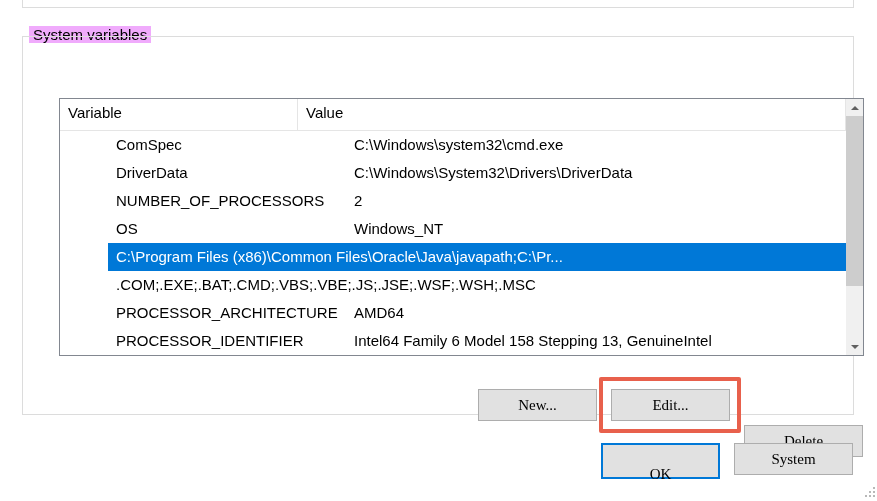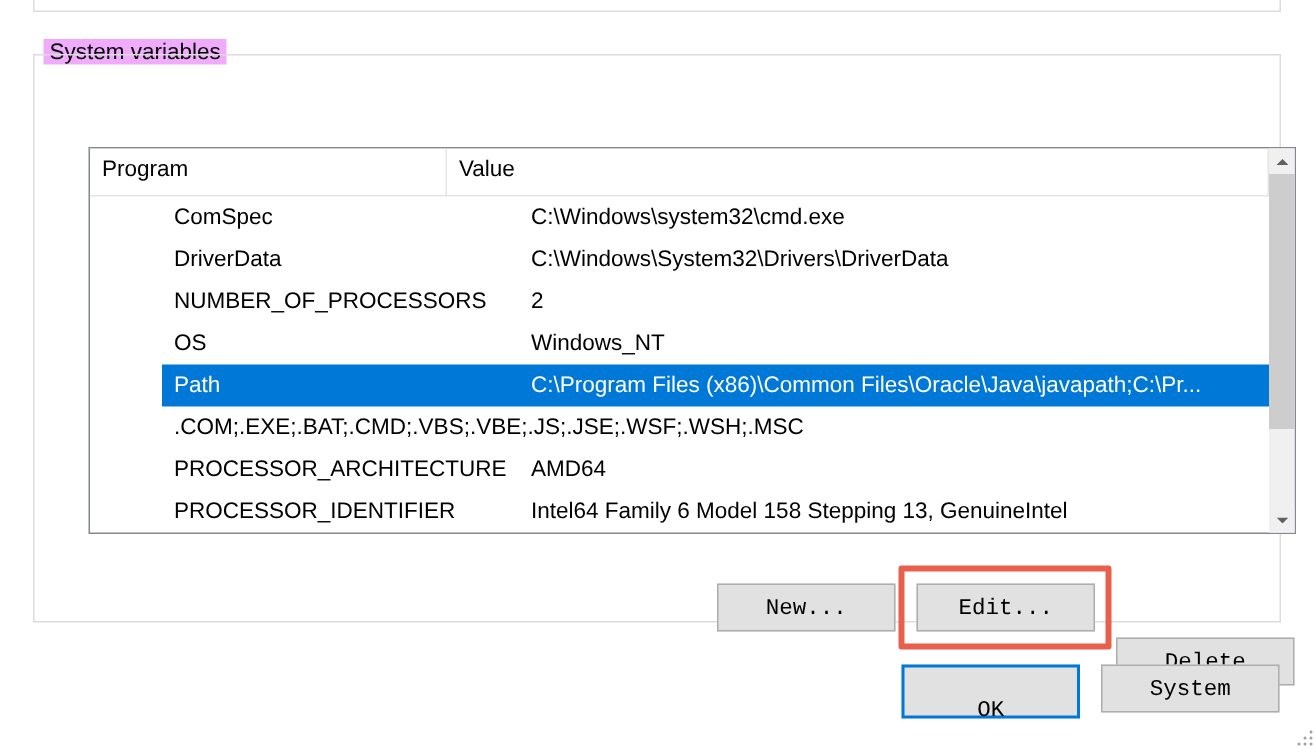--- a/index.html
+++ b/index.html
@@ -136,21 +136,21 @@
       top: 338px;
       width: 805px;
       height: 60px;
     }
     .win-button {
       position: absolute;
       width: 119px;
       height: 32px;
       background: #e1e1e1;
       border: 1px solid #adadad;
-      font-family: Liberation Mono, monospace;
+      font-family: Liberation Serif, serif;
       font-size: 15px;
       text-align: center;
       cursor: default;
     }
     .highlight-box {
       position: absolute;
       border: 4px solid #e8604c;
       border-radius: 2px;
       pointer-events: none;
     }
@@ -187,42 +187,41 @@
 
 <div class="upper-placeholder"></div>
 
 <div class="group-label">System variables</div>
 
 <div class="group-box">
 
   <div class="list-container">
     <div class="list-body">
       <div class="list-header">
-        <div class="col col-var">Program</div>
+        <div class="col col-var">Variable</div>
         <div class="col col-val">Value</div>
       </div>
       <div class="list-rows" id="list-rows">
           <div class="row">
             <div class="cell col-var">ComSpec</div>
             <div class="cell col-val">C:\Windows\system32\cmd.exe</div>
           </div>
           <div class="row">
             <div class="cell col-var">DriverData</div>
             <div class="cell col-val">C:\Windows\System32\Drivers\DriverData</div>
           </div>
           <div class="row">
             <div class="cell col-var">NUMBER_OF_PROCESSORS</div>
             <div class="cell col-val">2</div>
           </div>
           <div class="row">
             <div class="cell col-var">OS</div>
             <div class="cell col-val">Windows_NT</div>
           </div>
           <div class="row selected">
-            <div class="cell col-var">Path</div>
             <div class="cell col-val">C:\Program Files (x86)\Common Files\Oracle\Java\javapath;C:\Pr...</div>
           </div>
           <div class="row">
             <div class="cell col-val">.COM;.EXE;.BAT;.CMD;.VBS;.VBE;.JS;.JSE;.WSF;.WSH;.MSC</div>
           </div>
           <div class="row">
             <div class="cell col-var">PROCESSOR_ARCHITECTURE</div>
             <div class="cell col-val">AMD64</div>
           </div>
           <div class="row">

